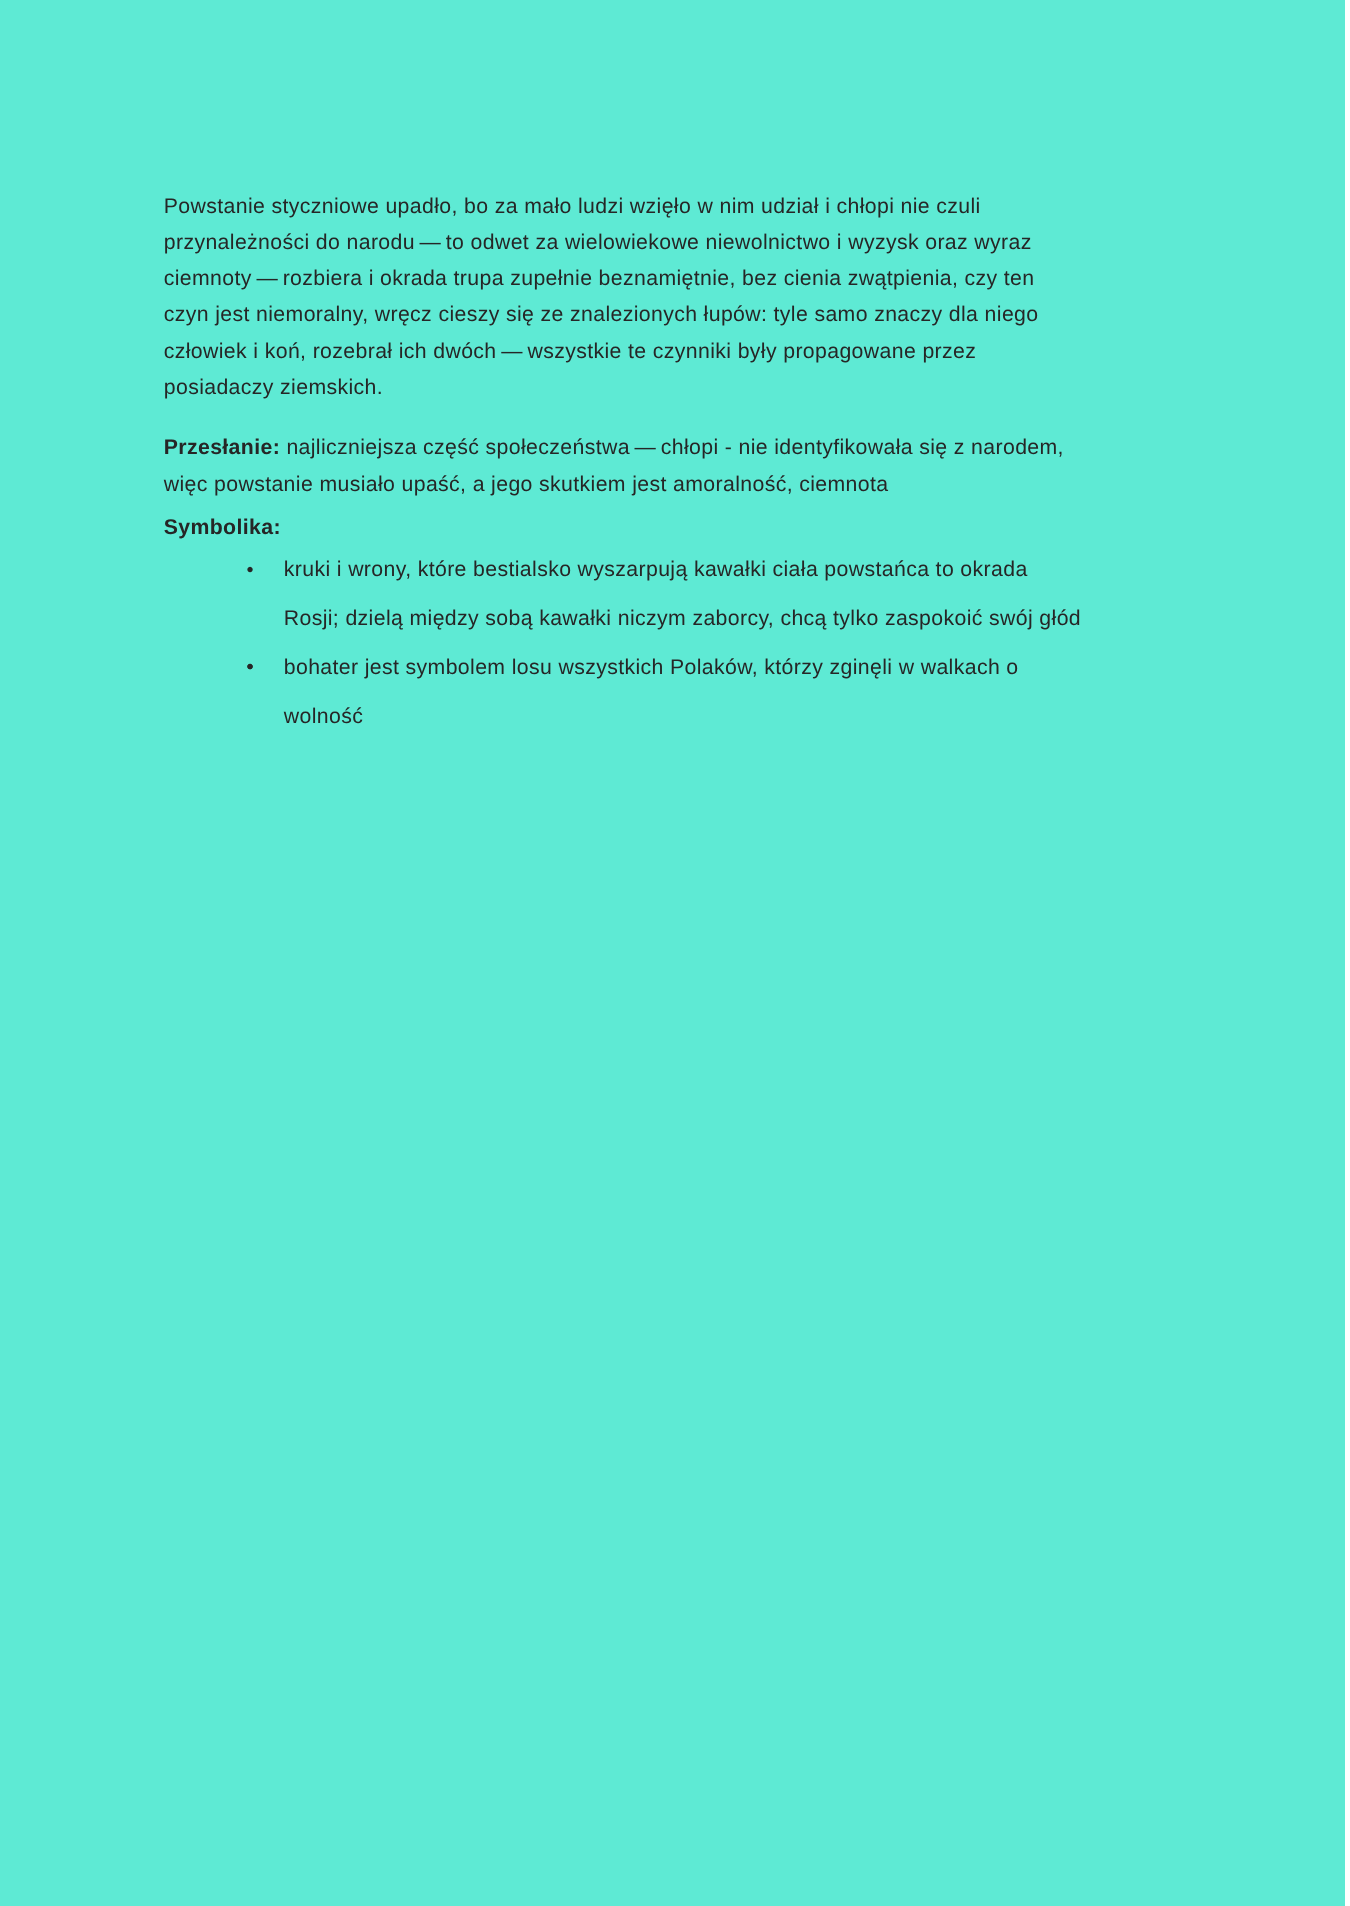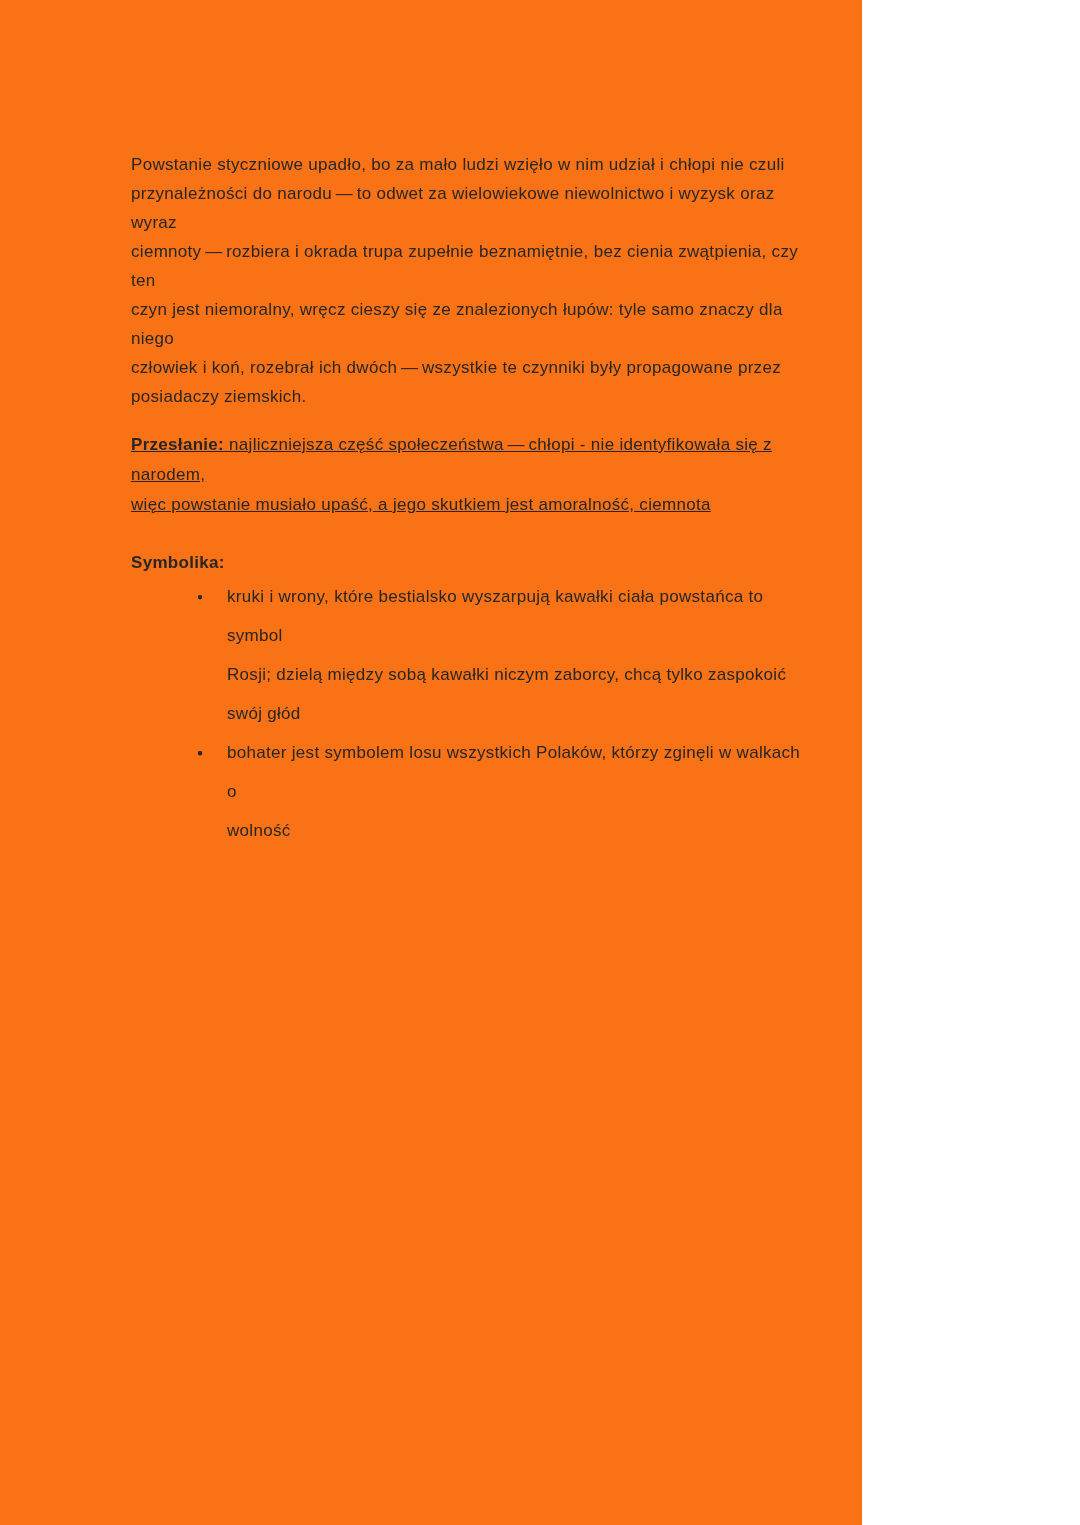--- a/index.html
+++ b/index.html
@@ -5,39 +5,38 @@
   * { margin: 0; padding: 0; box-sizing: border-box; }
   html, body { background: #ffffff; }
   body {
     width: 1080px;
     height: 1525px;
     font-family: "Liberation Sans", "DejaVu Sans", sans-serif;
     color: #262626;
     overflow: hidden;
   }
   .page {
-    width: 862px;
+    width: 1076px;
     height: 1525px;
-    background: #f97316;
+    background: #5eead4;
     padding: 150px 56px 0 131px;
   }
   .para {
     font-size: 17px;
     line-height: 29px;
     letter-spacing: 0.3px;
     white-space: pre-line;
   }
   .para-przeslanie {
     margin-top: 19px;
     line-height: 30px;
-    text-decoration: underline;
   }
   .para-przeslanie strong { font-weight: 700; }
   .heading {
-    margin-top: 28px;
+    margin-top: 4px;
     font-size: 17px;
     line-height: 29px;
     font-weight: 700;
     letter-spacing: 0.3px;
   }
   ul.bullets {
     list-style: none;
     margin: 0;
   }
   ul.bullets li {
@@ -68,20 +67,20 @@
 czyn jest niemoralny, wręcz cieszy się ze znalezionych łupów: tyle samo znaczy dla niego
 człowiek i koń, rozebrał ich dwóch — wszystkie te czynniki były propagowane przez
 posiadaczy ziemskich.</p>
 
   <p class="para para-przeslanie"><strong>Przesłanie:</strong><span> najliczniejsza część społeczeństwa — chłopi - nie identyfikowała się z narodem,
 więc powstanie musiało upaść, a jego skutkiem jest amoralność, ciemnota</span></p>
 
   <p class="heading">Symbolika:</p>
 
   <ul class="bullets">
-    <li><span class="bullet-dot">●</span><span>kruki i wrony, które bestialsko wyszarpują kawałki ciała powstańca to symbol
+    <li><span class="bullet-dot">●</span><span>kruki i wrony, które bestialsko wyszarpują kawałki ciała powstańca to okrada
 Rosji; dzielą między sobą kawałki niczym zaborcy, chcą tylko zaspokoić swój głód</span></li>
     <li><span class="bullet-dot">●</span></li>
     <li><span class="bullet-dot">●</span><span>bohater jest symbolem losu wszystkich Polaków, którzy zginęli w walkach o
 wolność</span></li>
   </ul>
 
 </div>
 
 </body></html>

